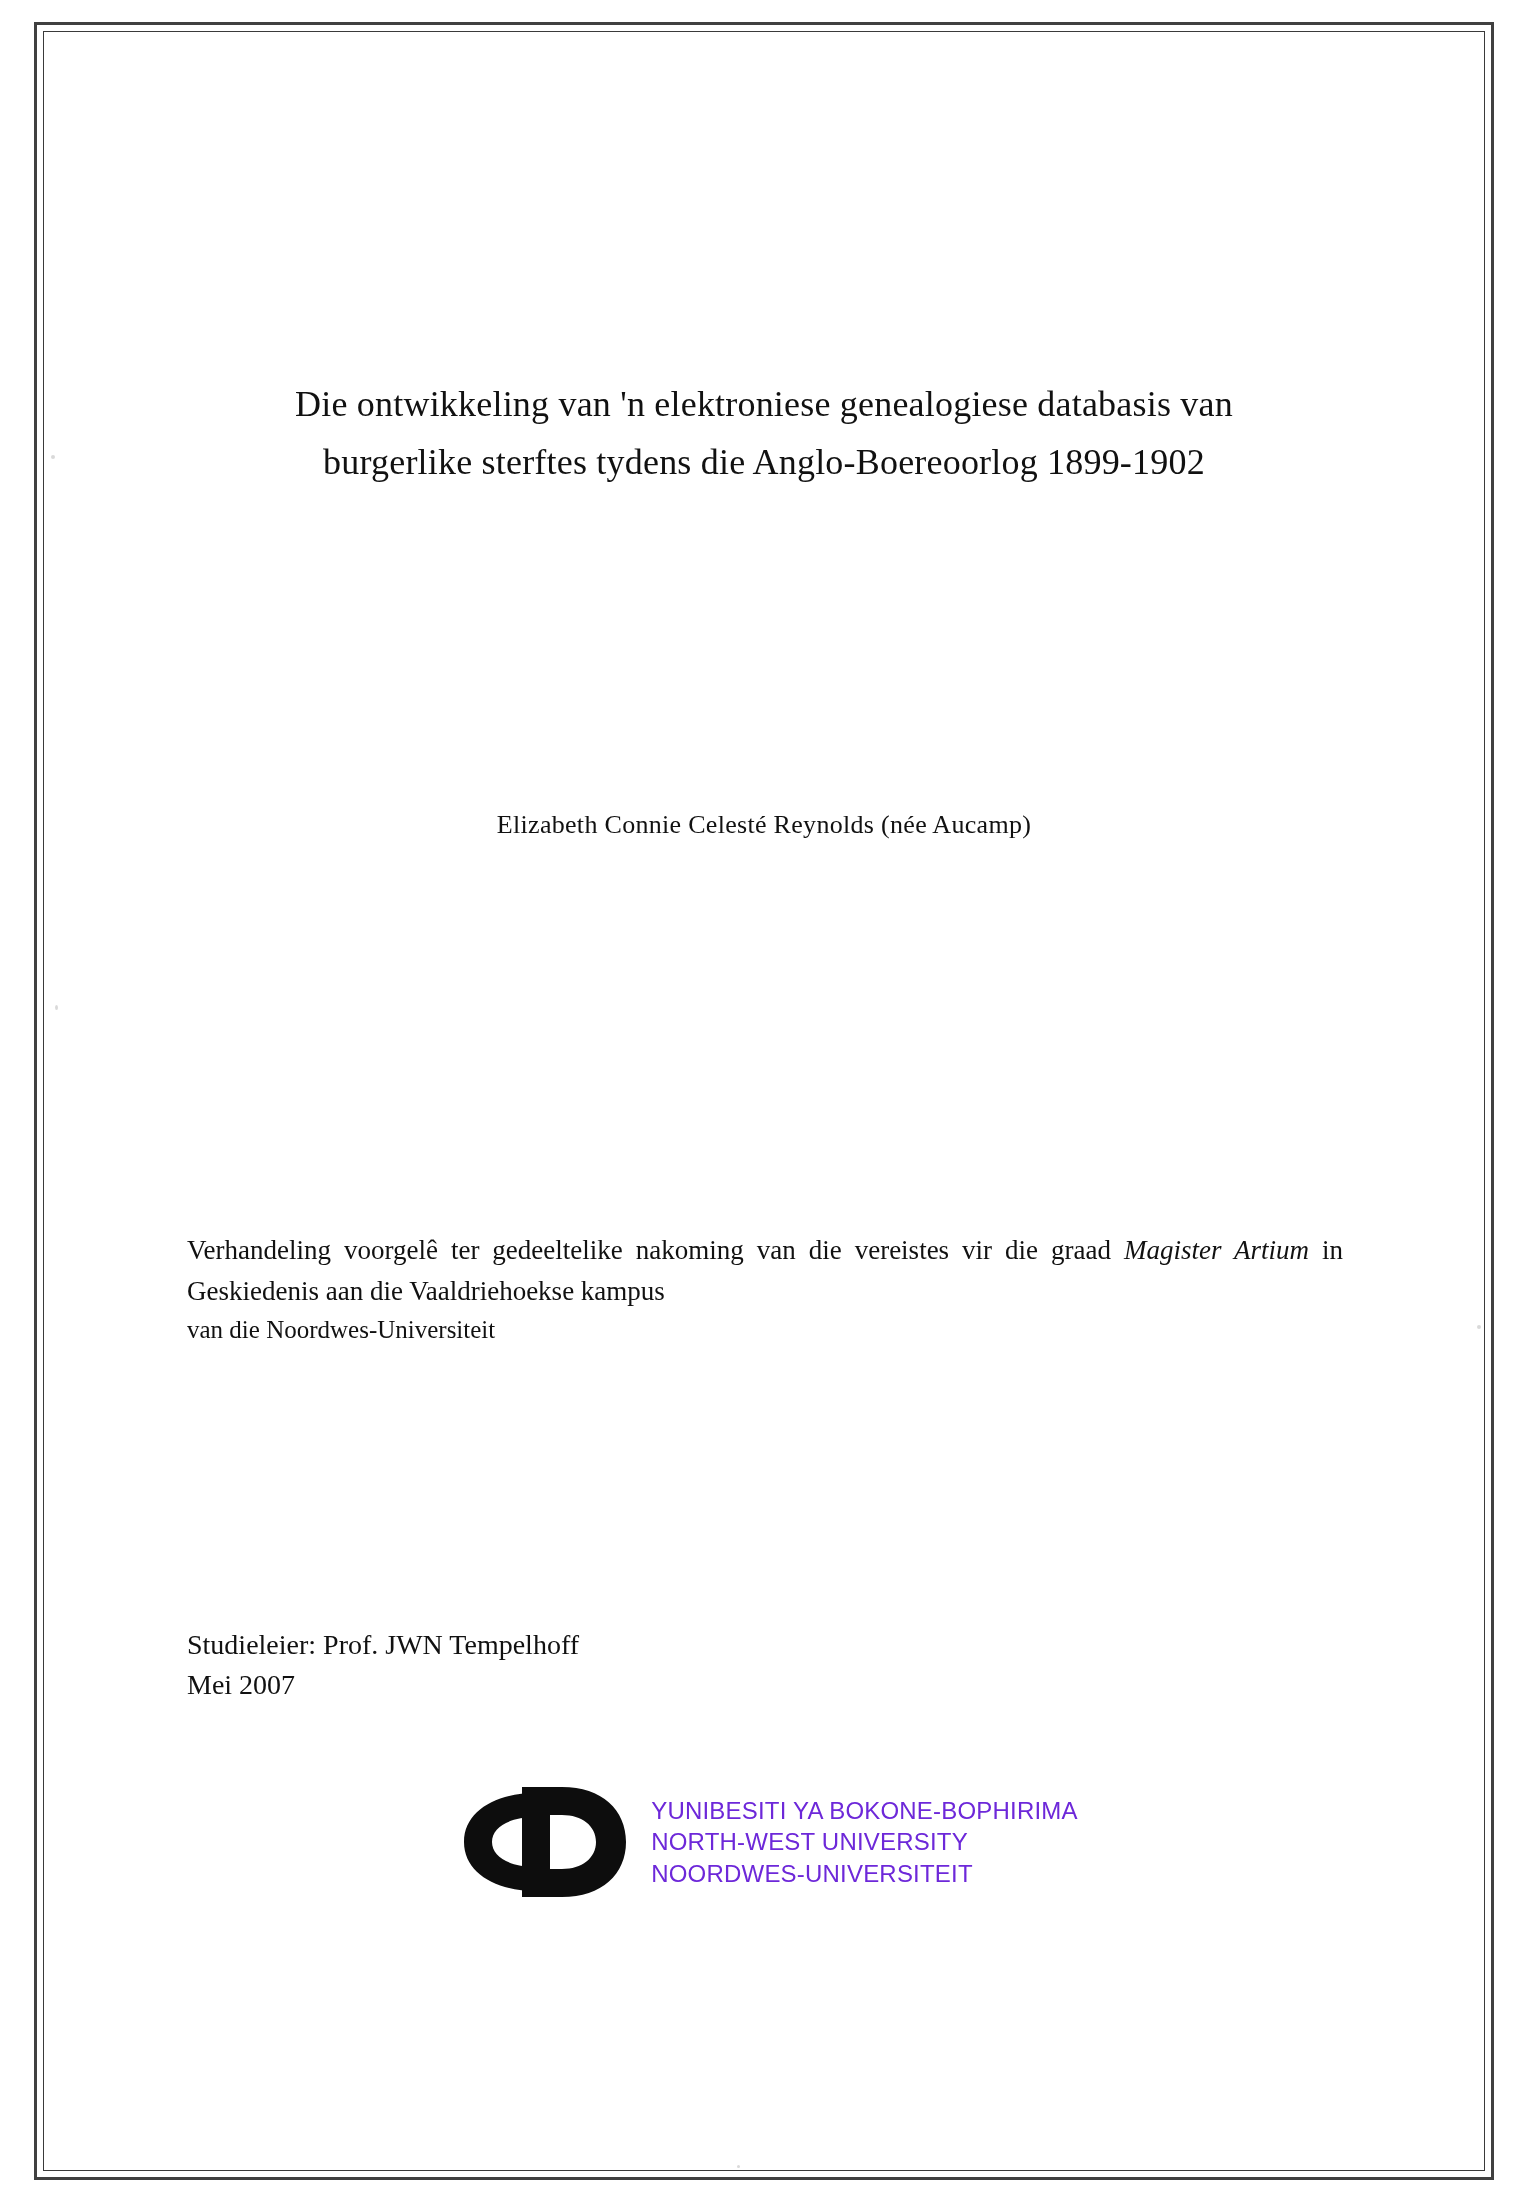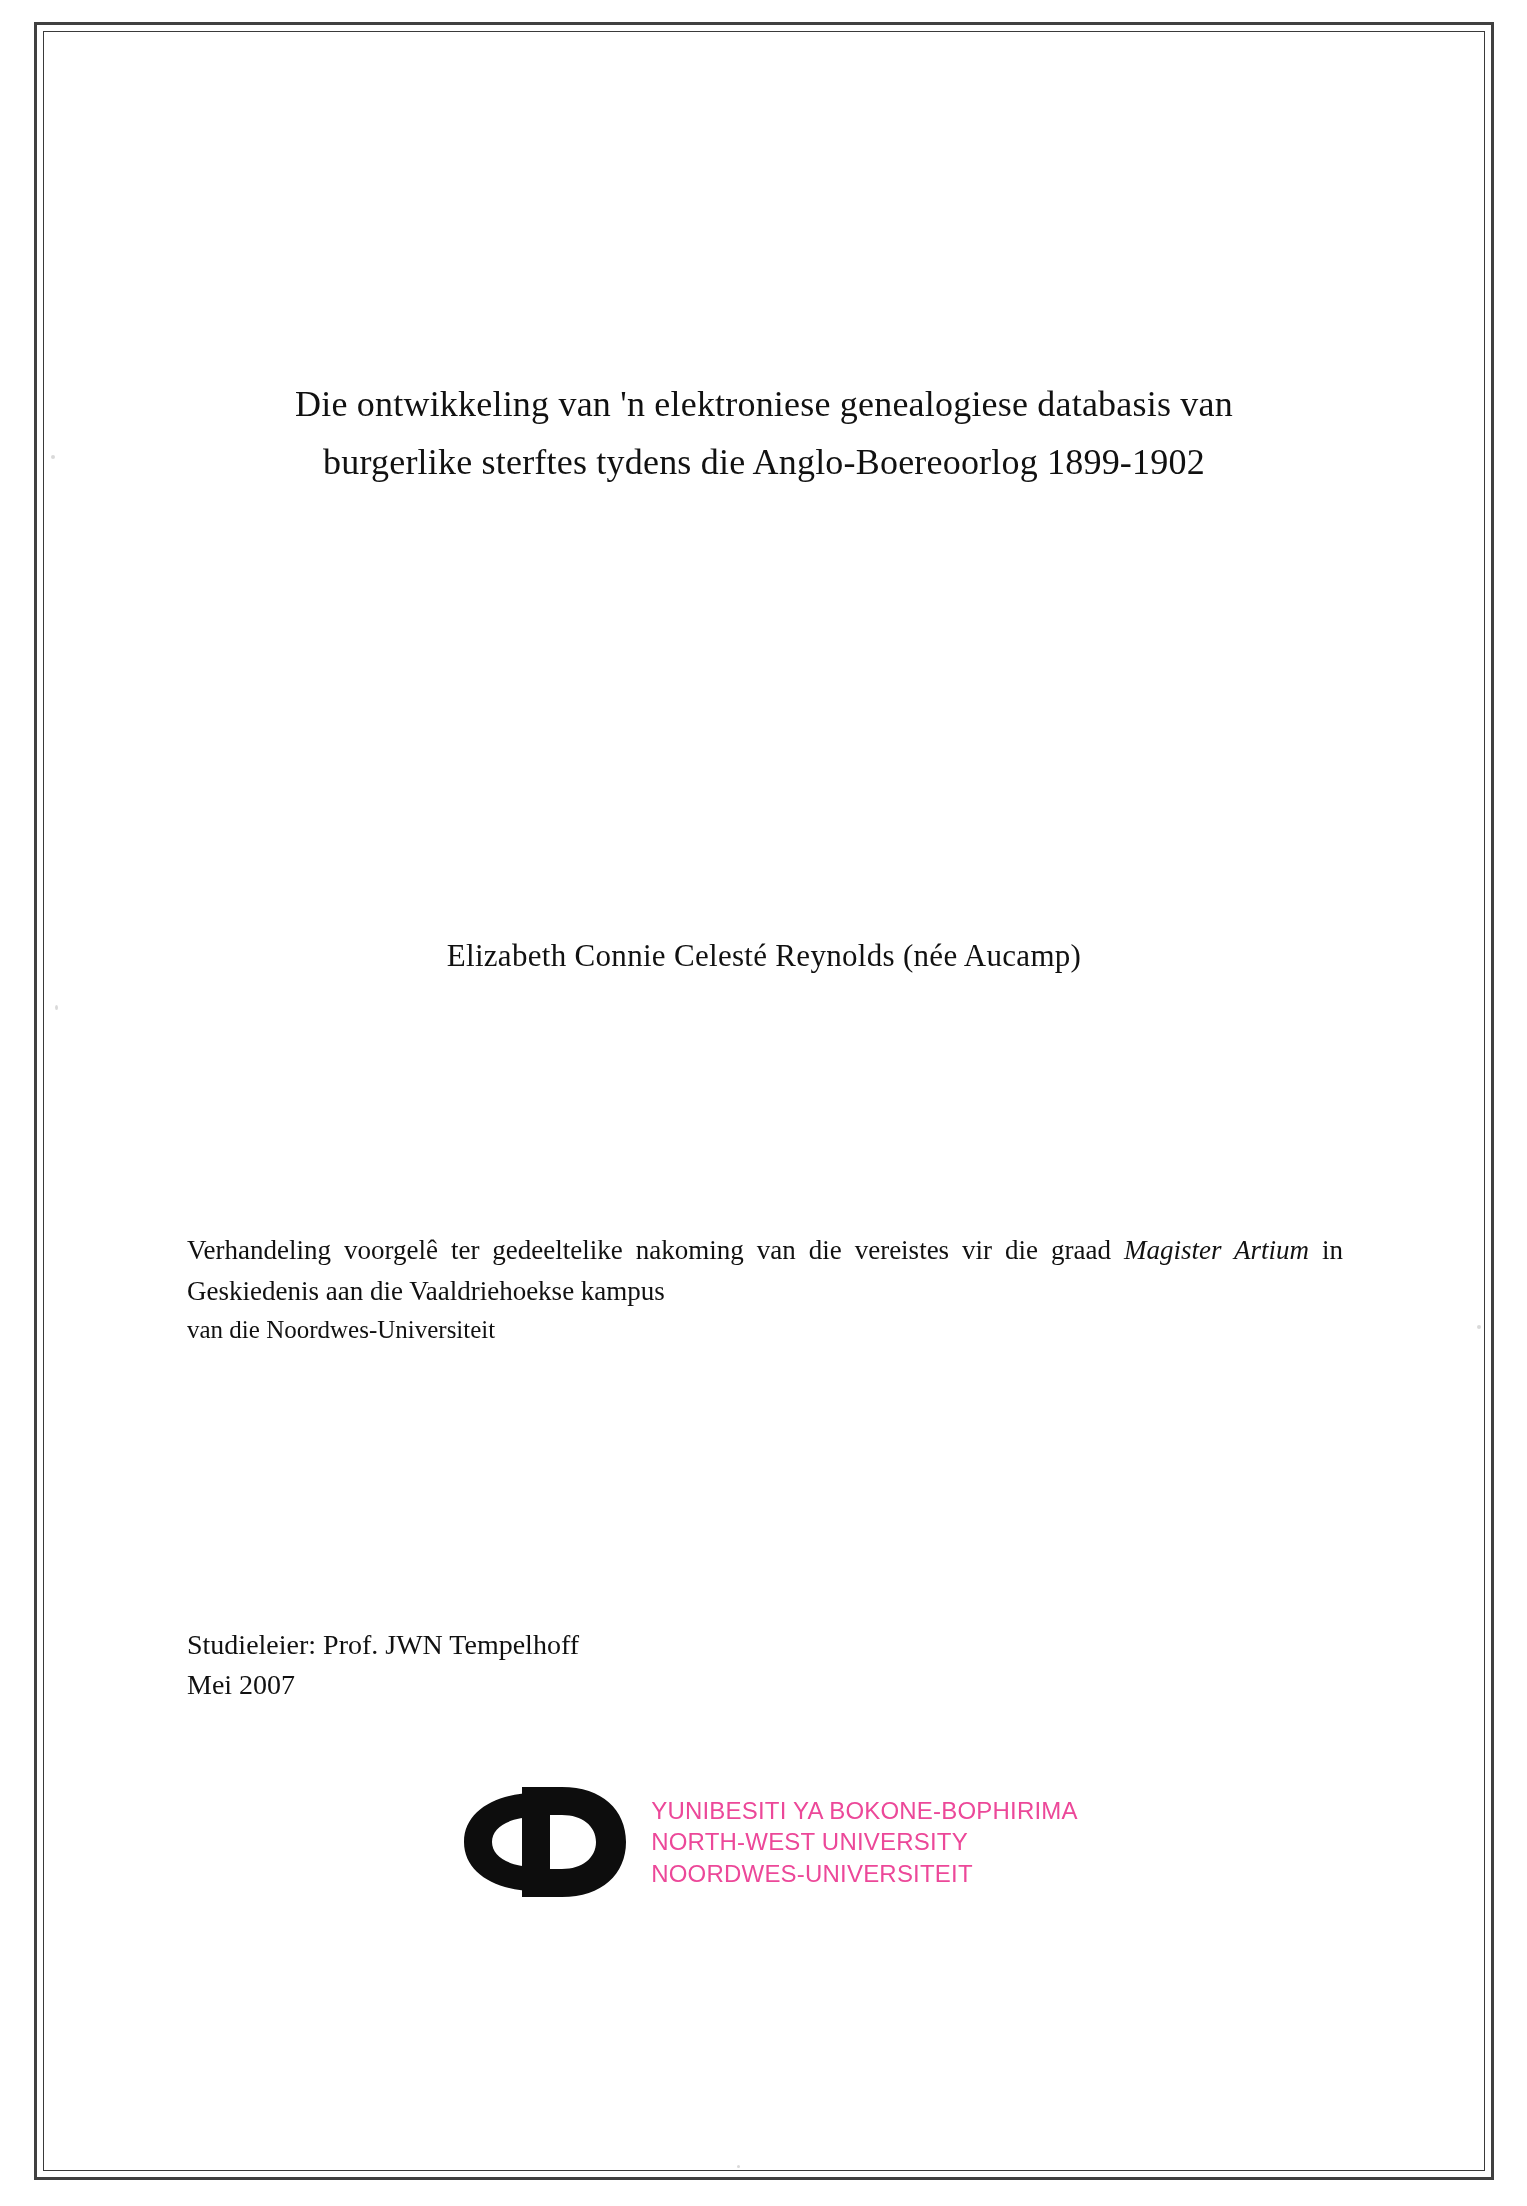--- a/index.html
+++ b/index.html
@@ -65,22 +65,21 @@
     position: absolute;
     left: 140px;
     right: 140px;
     top: 785px;
     text-align: center;
   }
   .deur {
     font-size: 25px;
   }
   .author {
-    font-size: 31px;
-    margin-top: 128px;
+    font-size: 26px;
     letter-spacing: 0.3px;
   }
 
   .statement-block {
     position: absolute;
     left: 150px;
     right: 148px;
     top: 1205px;
     font-family: Liberation Serif, serif;
   }
@@ -125,21 +124,21 @@
     width: 195px;
     height: 118px;
     flex: 0 0 auto;
   }
   .logo-text {
     margin-left: 6px;
     font-family: "Liberation Sans", sans-serif;
     font-size: 24px;
     line-height: 1.30;
     letter-spacing: 0.2px;
-    color: #ec4899;
+    color: #6d28d9;
     white-space: nowrap;
   }
 
   
   .speckle {
     position: absolute;
     background: #b9b9b9;
     border-radius: 50%;
     opacity: 0.55;
   }

